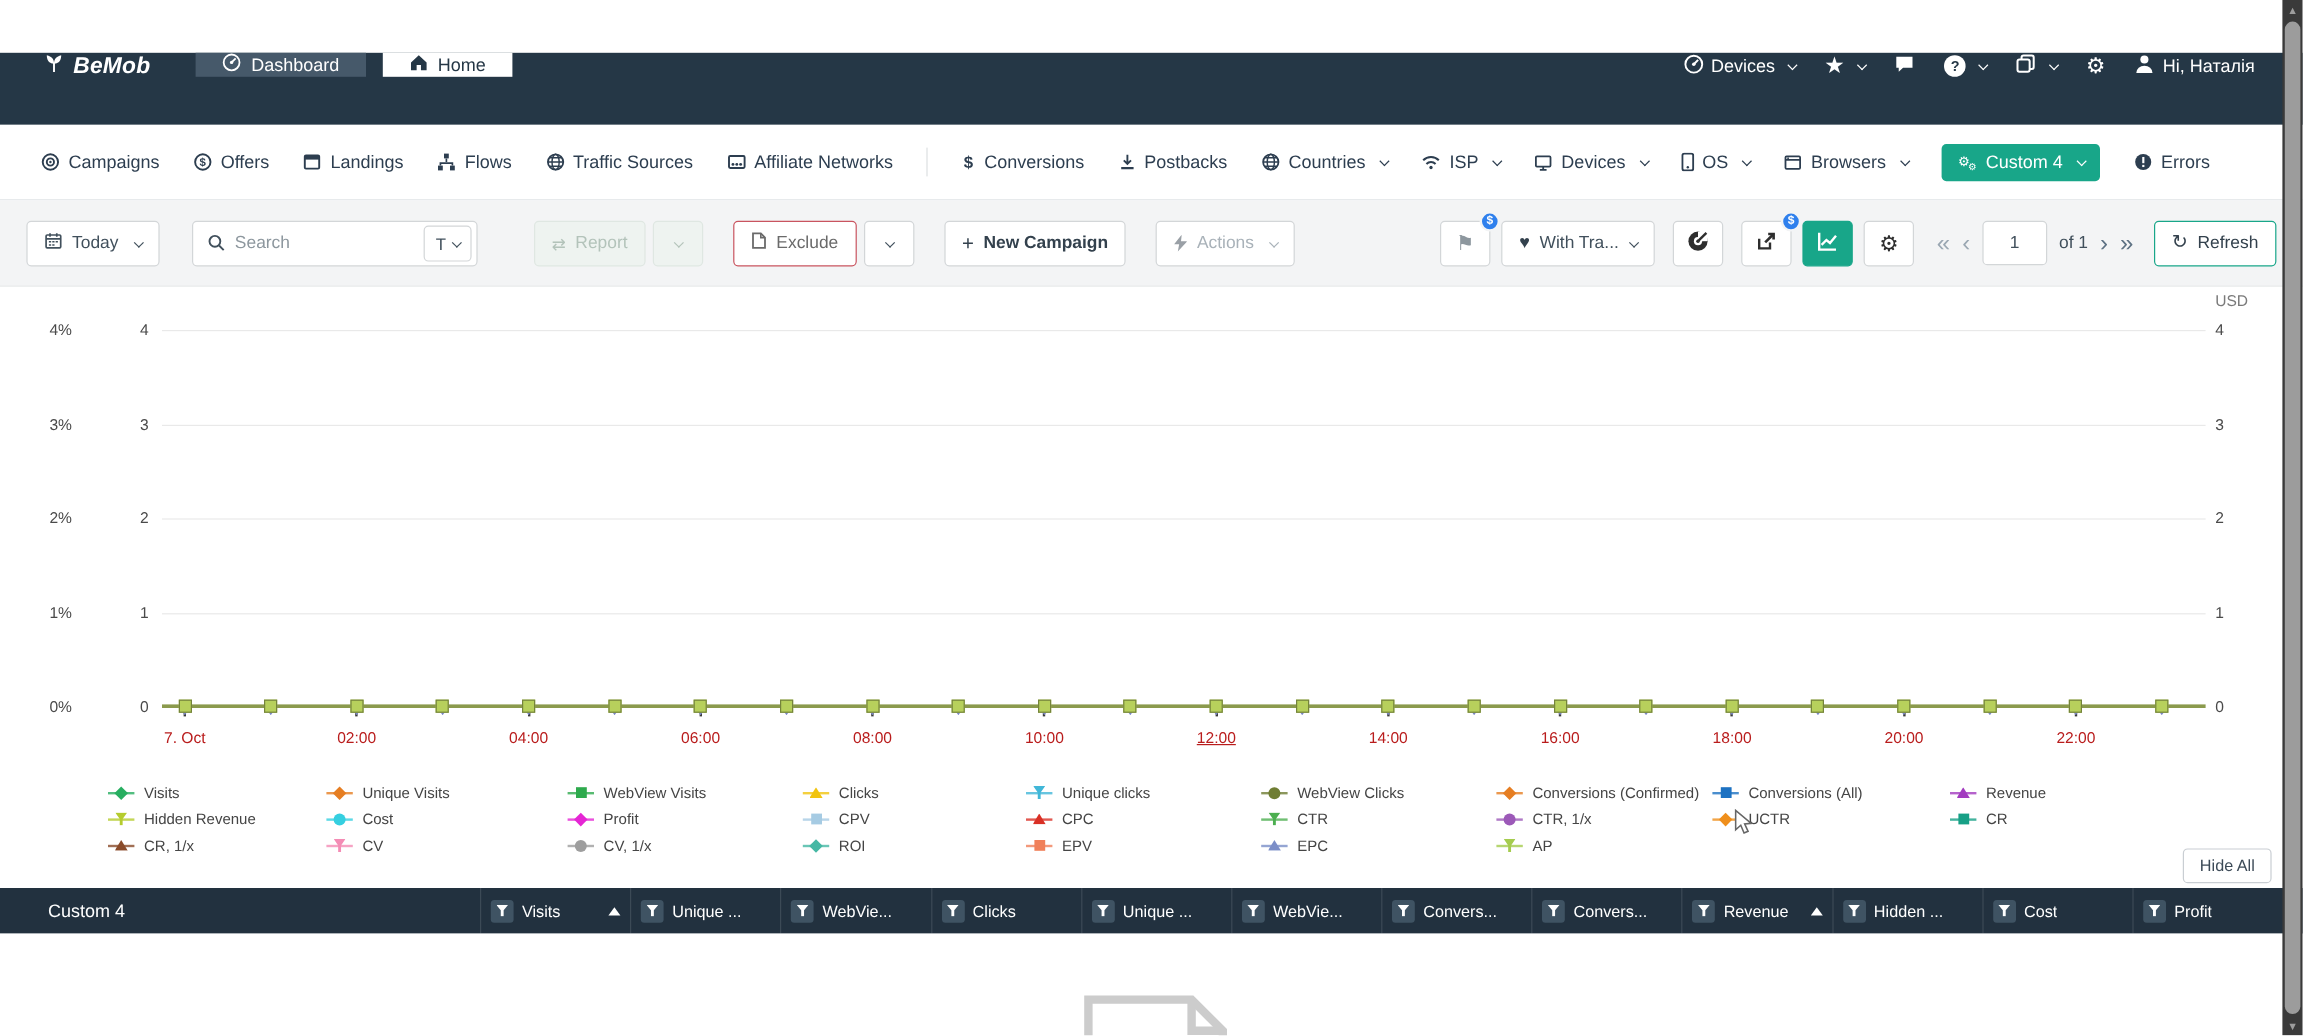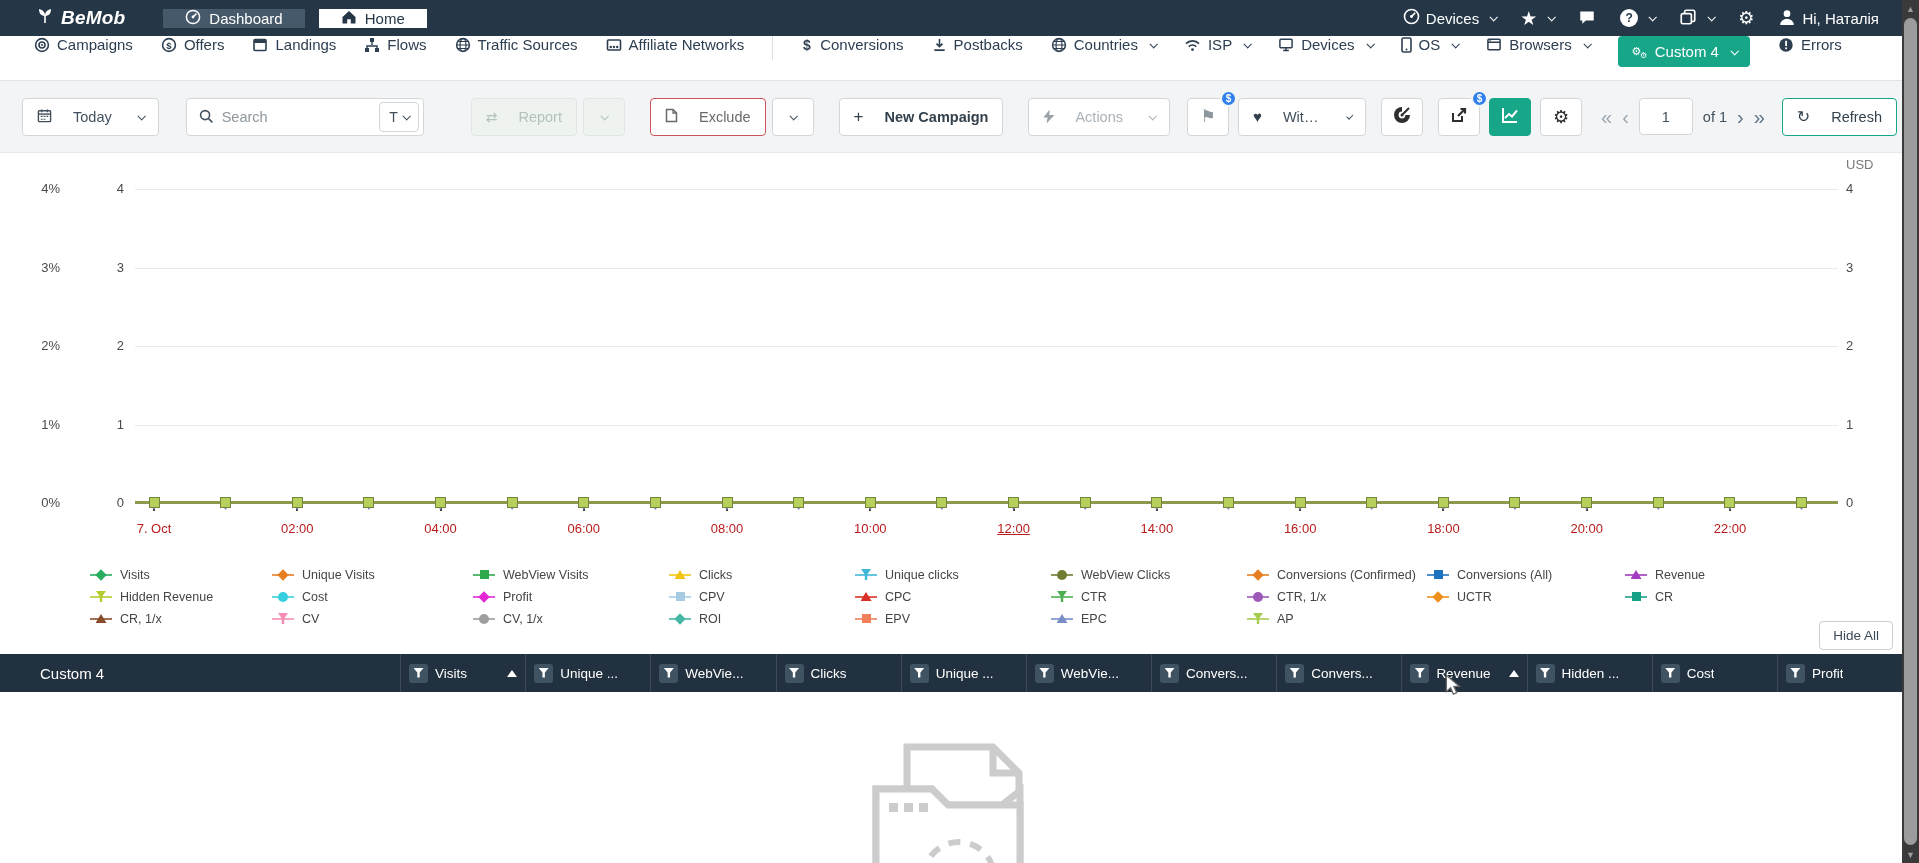--- a/index.html
+++ b/index.html
@@ -1,40 +1,40 @@
 <!DOCTYPE html>
 <html><head>
 <meta charset="utf-8">
 <style>
   * { margin:0; padding:0; box-sizing:border-box; }
   html,body { width:1919px; height:863px; overflow:hidden; }
   body { font-family:"Liberation Sans", sans-serif; background:#fff; }
   .page { position:relative; width:1919px; height:863px; overflow:hidden; background:#fff; }
 
   
-  .topbar { height:36px; background:#253746; display:flex; align-items:center; color:#fff; padding-right:40px; }
+  .topbar { height:60px; background:#253746; display:flex; align-items:flex-start; color:#fff; padding-right:40px;margin-top:44px; }
   .brand { display:flex; align-items:center; gap:7px; padding:0 38px 0 36px; }
   .brand-name { font-size:19px; font-weight:bold; font-style:italic; letter-spacing:.2px; }
   .top-tab { display:flex; align-items:center; gap:8px; padding:0 22px; font-size:15px; background:#46596a; margin-right:14px; cursor:default; }
   .top-tab.active { background:#fff; color:#253746; }
   .top-right { margin-left:auto; display:flex; align-items:center; gap:24px; font-size:15px; }
   .top-ico { display:flex; align-items:center; gap:6px; }
   .glyph { font-size:16px; line-height:1; }
   .chev { display:inline-block; width:6px; height:6px; border-right:1.7px solid currentColor; border-bottom:1.7px solid currentColor; transform:rotate(45deg) translateY(-1px); margin-left:5px; }
 
   
-  .navbar { height:45px; background:#fff; border-bottom:1px solid #e2e5e8; display:flex; align-items:flex-start; gap:28px; padding:0 20px 0 34px; color:#2d3e50; font-size:15px; }
+  .navbar { height:63px; background:#fff; border-bottom:1px solid #e2e5e8; display:flex; align-items:center; gap:28px; padding:0 20px 0 34px; color:#2d3e50; font-size:15px; }
   .nav-item { display:flex; align-items:center; gap:7px; white-space:nowrap; cursor:default; }
   .nav-item .nic { display:flex; align-items:center; }
   .nav-item.pill { background:#18a689; color:#fff; padding:7px 13px; border-radius:4px; }
   .nav-divider { width:1px; height:24px; background:#dcdfe2; }
 
   
   .toolbar { height:72px; background:#f3f4f5; border-bottom:1px solid #e7e8e9; display:flex; align-items:center; padding:0 22px; gap:9px; }
-  .btn { height:38px; display:inline-flex; align-items:center; gap:21px; background:#fff; border:1px solid #d3d6d8; border-radius:4px; padding:0 14px; font-size:14.5px; color:#41505c; white-space:nowrap; }
+  .btn { height:38px; display:inline-flex; align-items:center; gap:8px; background:#fff; border:1px solid #d3d6d8; border-radius:4px; padding:0 14px; font-size:14.5px; color:#41505c; white-space:nowrap; }
   .btn.icon-only { width:42px; justify-content:center; padding:0; }
   .btn.disabled { background:#eef3f0; border-color:#dfe7e2; color:#b3c3ba; }
   .btn.red { border-color:#c9545f; }
   .btn.green { background:#18a689; border-color:#18a689; color:#fff; }
   .btn.teal-border { border-color:#18a689; }
   .search-group { display:flex; align-items:center; height:38px; background:#fff; border:1px solid #d3d6d8; border-radius:4px; width:238px; padding:0 4px 0 12px; }
   .search-group input { flex:1; border:none; outline:none; font-size:14.5px; color:#41505c; min-width:0; background:transparent; }
   .search-group input::placeholder { color:#8d979e; }
   .type-btn { display:flex; align-items:center; border:1px solid #d3d6d8; border-radius:4px; height:30px; padding:0 9px; font-size:14px; color:#41505c; background:#fff; }
   .split { display:flex; gap:6px; }

